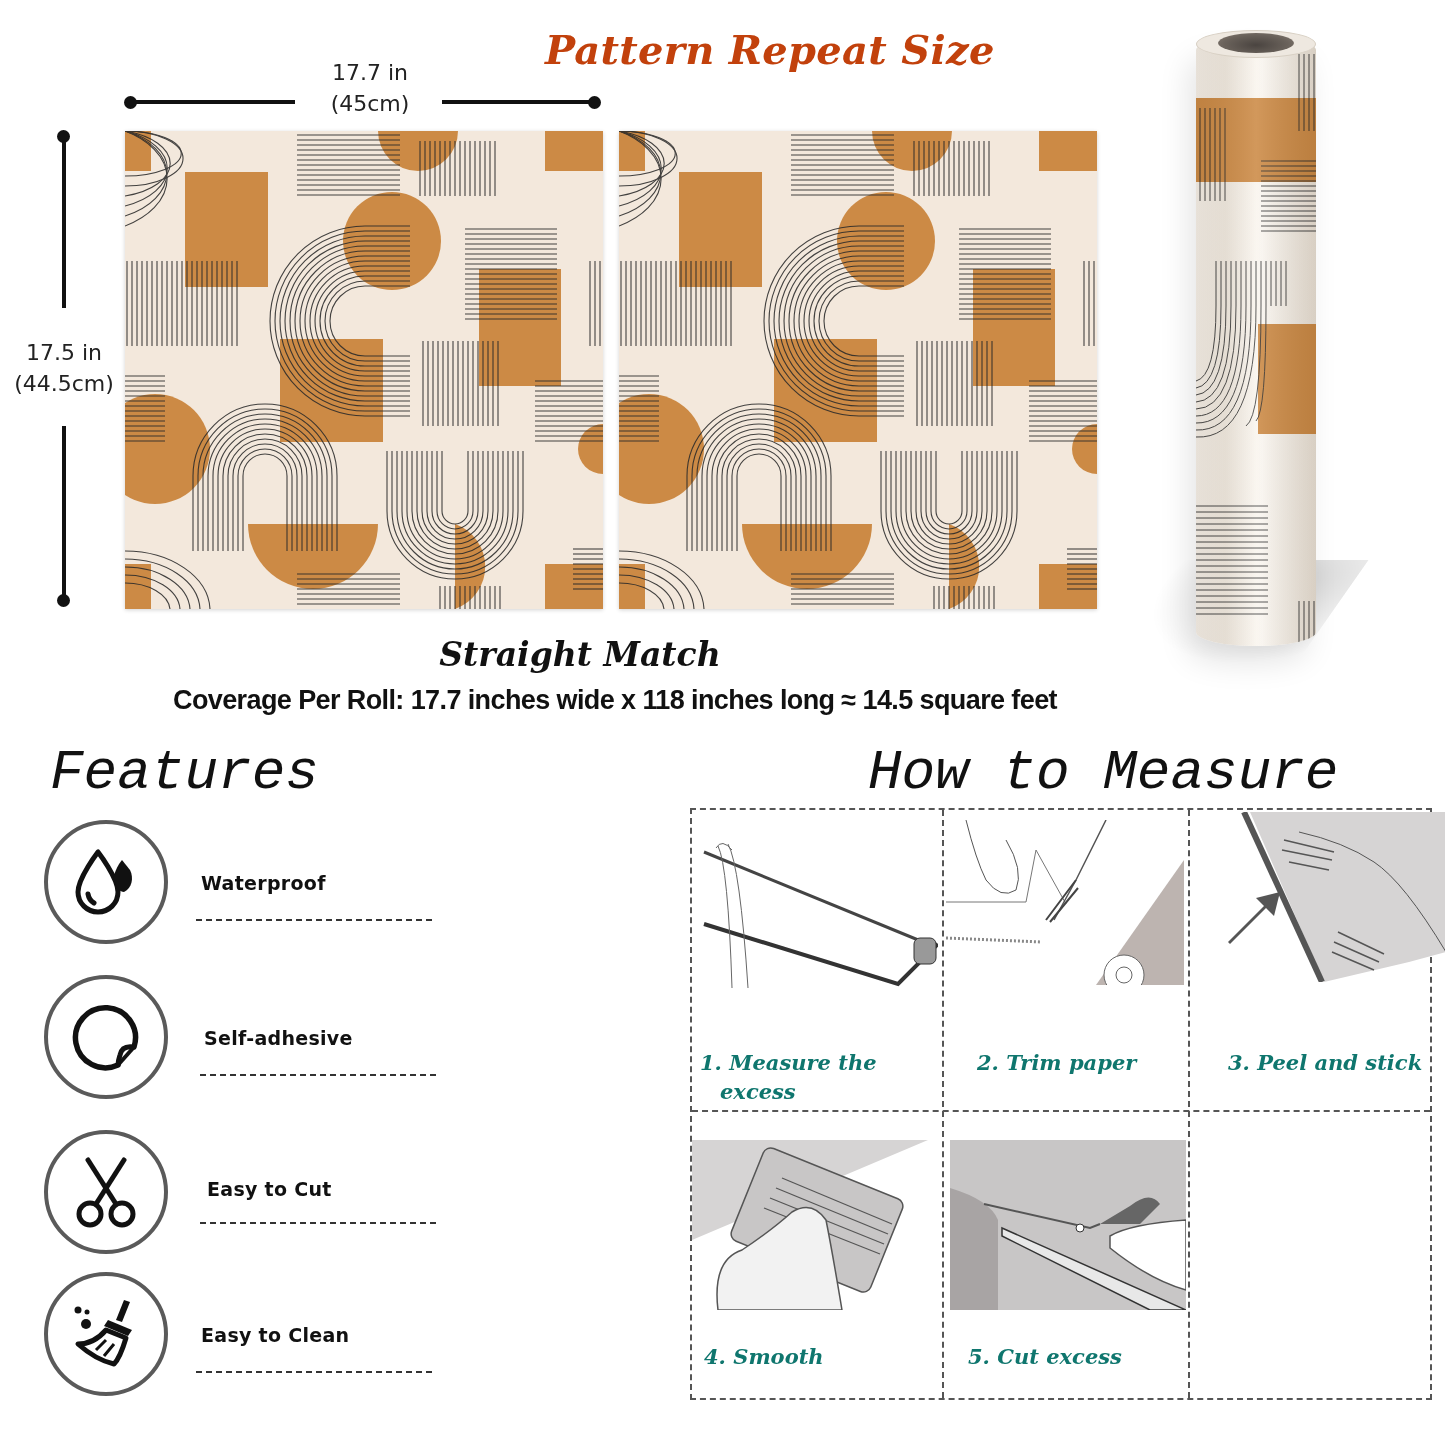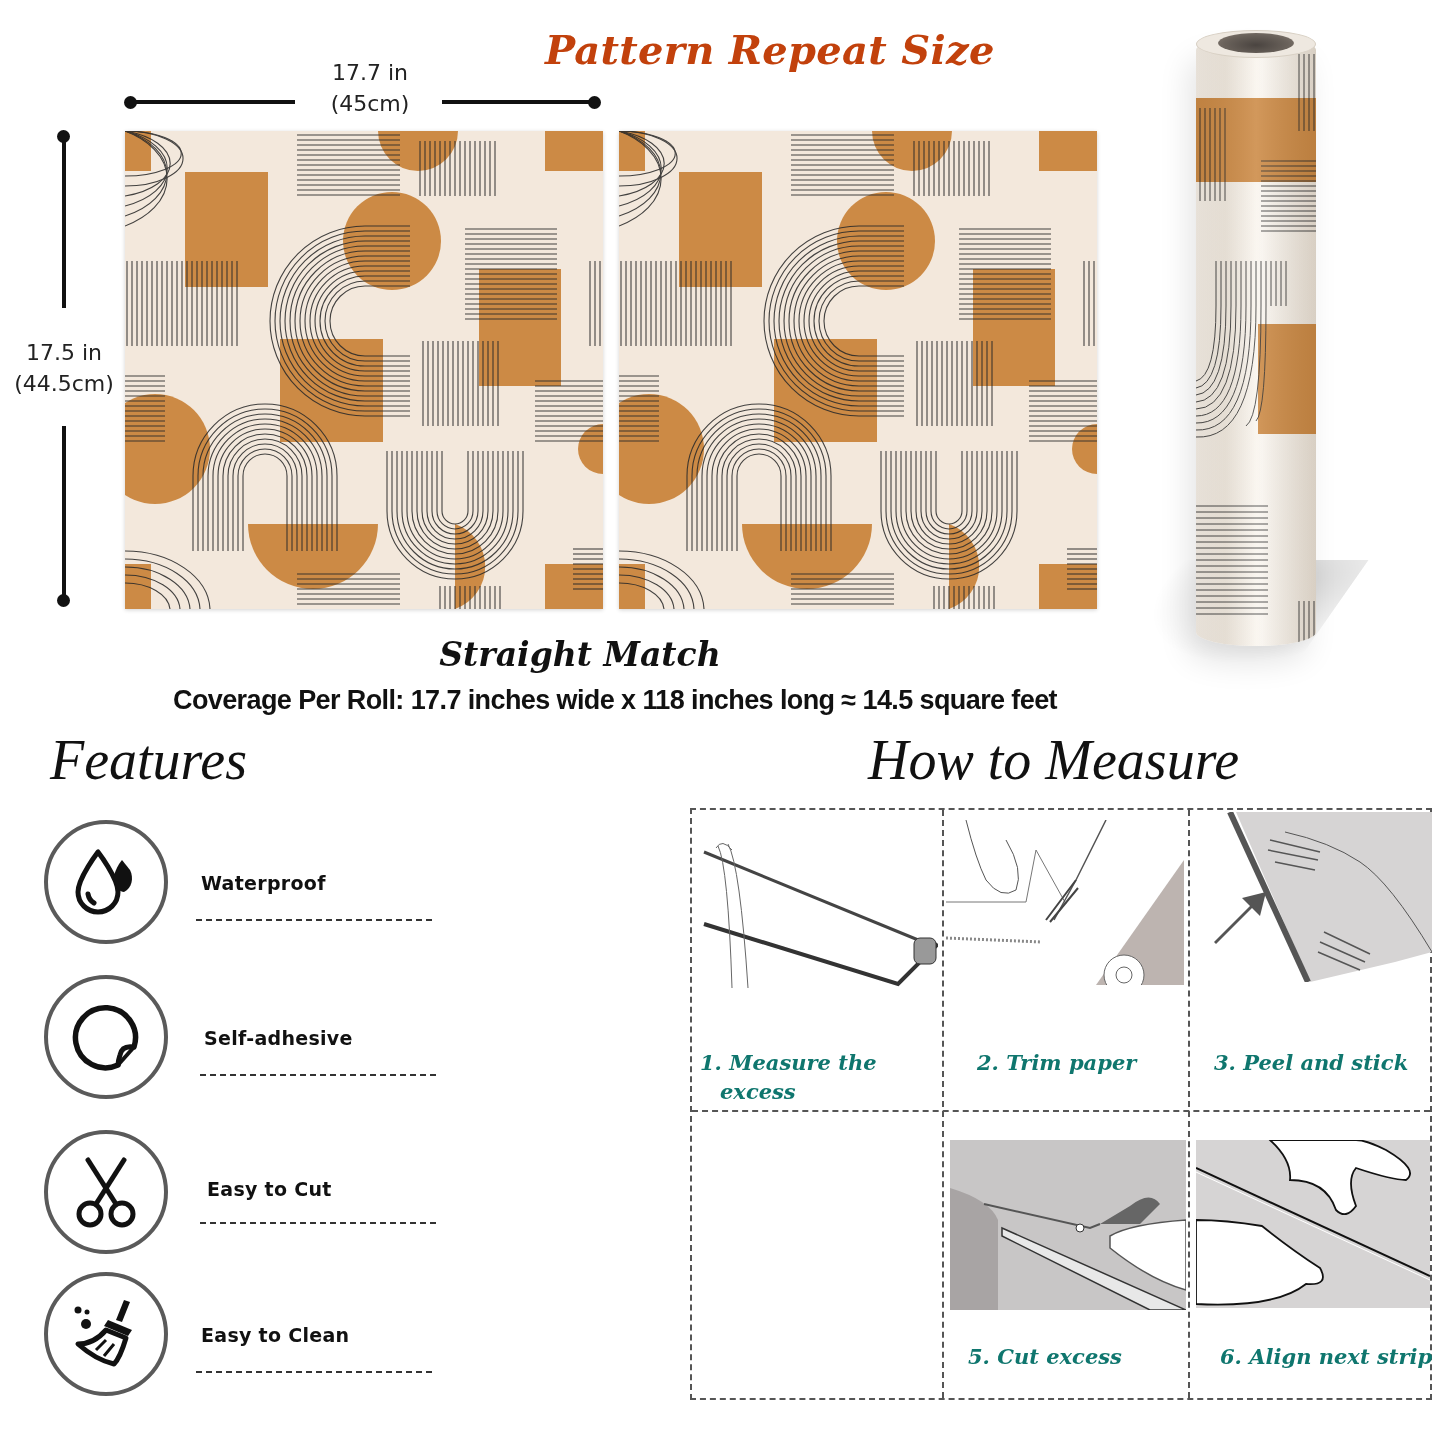--- a/index.html
+++ b/index.html
@@ -60,22 +60,22 @@
     font-size: 33px; color: #111;
   }
   .coverage {
     left: 0; width: 1230px; top: 685px; text-align: center;
     font-family: "Liberation Sans", sans-serif; font-weight: bold;
     font-size: 27px; letter-spacing: -0.6px; color: #111;
   }
 
   
   .section-title {
-    font-family: Liberation Serif, serif; font-style: italic;
-    font-size: 56px; color: #111; white-space: nowrap; font-weight: normal;
+    font-family: Liberation Mono, monospace; font-style: italic;
+    font-size: 56px; color: #111; white-space: nowrap; font-weight: normal; margin-top: 13px;
   }
   .features-title { left: 50px; top: 728px; }
   .install-title { left: 868px; top: 728px; }
 
   .feature {
     left: 44px; width: 400px; height: 124px;
   }
   .feature .ring {
     position: absolute; left: 0; top: 0; width: 124px; height: 124px;
     border-radius: 50%; border: 4px solid #5a5a5a; background: #fff;
@@ -575,55 +575,60 @@
         <path d="M0,82 L80,82 L90,30 L120,84" fill="none" stroke="#777" stroke-width="1"></path>
         <path d="M20,0 Q30,40 40,60 Q55,80 70,70 Q78,50 60,20" fill="#fff" stroke="#555" stroke-width="1"></path>
         <path d="M160,0 Q140,40 130,60 L108,100" fill="none" stroke="#555" stroke-width="1.5"></path>
         <path d="M100,100 L130,60 M104,102 L132,68" stroke="#444" stroke-width="2"></path>
         <line x1="0" y1="118" x2="95" y2="122" stroke="#888" stroke-width="3" stroke-dasharray="2,2"></line>
       </svg>
     </div>
     <div class="cap" style="left:33px;top:238px;">2. Trim paper</div>
   </div>
 
-  <div class="cell" style="left:498px;top:0;width:242px;height:300px;text-align:center;">
+  <div class="cell" style="left:512px;top:0;width:242px;height:300px;text-align:center;">
     <div class="pic" style="left:0;top:2px;width:242px;height:170px;">
       <svg viewBox="0 0 242 170">
         <path d="M46,0 L242,0 L242,140 L205,150 L120,170 Z" fill="#d6d4d4"></path>
         <line x1="40" y1="0" x2="118" y2="170" stroke="#555" stroke-width="6"></line>
         <path d="M95,20 Q140,30 170,50 Q200,70 242,140" fill="none" stroke="#555" stroke-width="1"></path>
         <path d="M80,28 L130,40 M78,38 L128,48 M85,50 L125,58" stroke="#555" stroke-width="1.5"></path>
         <path d="M130,130 L175,150 M128,140 L170,158 M134,120 L180,142" stroke="#555" stroke-width="1.5"></path>
         <path d="M24,130 L60,94 L52,86 L76,80 L70,104 L62,96 L26,132 Z" fill="#555"></path>
       </svg>
     </div>
     <div class="cap" style="left:24px;top:238px;">3. Peel and stick</div>
   </div>
 
+  <div class="cell" style="left:0;top:302px;width:250px;height:288px;">
+    <div class="pic" style="left:0;top:28px;width:242px;height:170px;">
+      <svg viewBox="0 0 242 170">
+        <path d="M0,0 L236,0 L0,100 Z" fill="#d6d4d4"></path>
+        <path d="M0,0 L236,0 L0,170 Z" fill="none"></path>
+        <rect x="50" y="30" width="150" height="100" rx="8" transform="rotate(22 125 80)" fill="#c8c6c6" stroke="#555" stroke-width="1.5"></rect>
+        <g stroke="#555" stroke-width="1.2">
+          <line x1="90" y1="38" x2="200" y2="84"></line>
+          <line x1="84" y1="48" x2="196" y2="94"></line>
+          <line x1="78" y1="58" x2="192" y2="104"></line>
+          <line x1="72" y1="68" x2="188" y2="114"></line>
+        </g>
+        <path d="M26,170 Q20,120 50,110 Q80,90 100,72 Q120,60 134,80 Q140,110 150,170 Z" fill="#f2f2f2" stroke="#555" stroke-width="1.5"></path>
+      </svg>
+    </div>
+    <div class="cap" style="left:12px;top:230px;">4. Smooth</div>
+  </div>
 
   <div class="cell" style="left:252px;top:302px;width:244px;height:288px;">
     <div class="pic" style="left:6px;top:28px;width:236px;height:170px;">
       <svg viewBox="0 0 236 170">
         <rect width="236" height="170" fill="#c8c6c6"></rect>
         <path d="M0,48 Q40,60 48,80 L48,170 L0,170 Z" fill="#a8a4a4"></path>
         <path d="M52,88 L236,170 L200,170 L52,96 Z" fill="#e8e8e8" stroke="#333" stroke-width="1.5"></path>
         <path d="M34,64 L140,88 L150,84" fill="none" stroke="#555" stroke-width="2"></path>
         <circle cx="130" cy="88" r="4" fill="#fff" stroke="#333"></circle>
         <path d="M150,84 L180,66 Q200,50 210,64 L190,84 Z" fill="#666"></path>
         <path d="M160,96 Q180,84 236,80 L236,150 Q200,140 160,108 Z" fill="#fff" stroke="#555" stroke-width="1.5"></path>
       </svg>
     </div>
     <div class="cap" style="left:24px;top:230px;">5. Cut excess</div>
   </div>
 
-  <div class="cell" style="left:498px;top:302px;width:242px;height:288px;">
-    <div class="pic" style="left:6px;top:28px;width:234px;height:168px;">
-      <svg viewBox="0 0 234 168">
-        <rect width="234" height="168" fill="#d6d4d4"></rect>
-        <path d="M0,28 L234,136" stroke="#111" stroke-width="2"></path>
-        <path d="M0,32 L234,140" stroke="#fff" stroke-width="1"></path>
-        <path d="M74,0 Q96,20 94,40 Q130,40 140,70 Q150,80 160,66 Q150,40 160,28 Q196,40 210,40 Q224,30 190,10 Q170,0 160,0 Z" fill="#fff" stroke="#111" stroke-width="1.8"></path>
-        <path d="M0,80 Q30,80 66,86 Q96,110 124,128 Q134,146 110,144 Q80,168 0,164 Z" fill="#fff" stroke="#111" stroke-width="1.8"></path>
-      </svg>
-    </div>
-    <div class="cap" style="left:30px;top:230px;">6. Align next strip</div>
-  </div>
 </div>
 
 </body></html>

